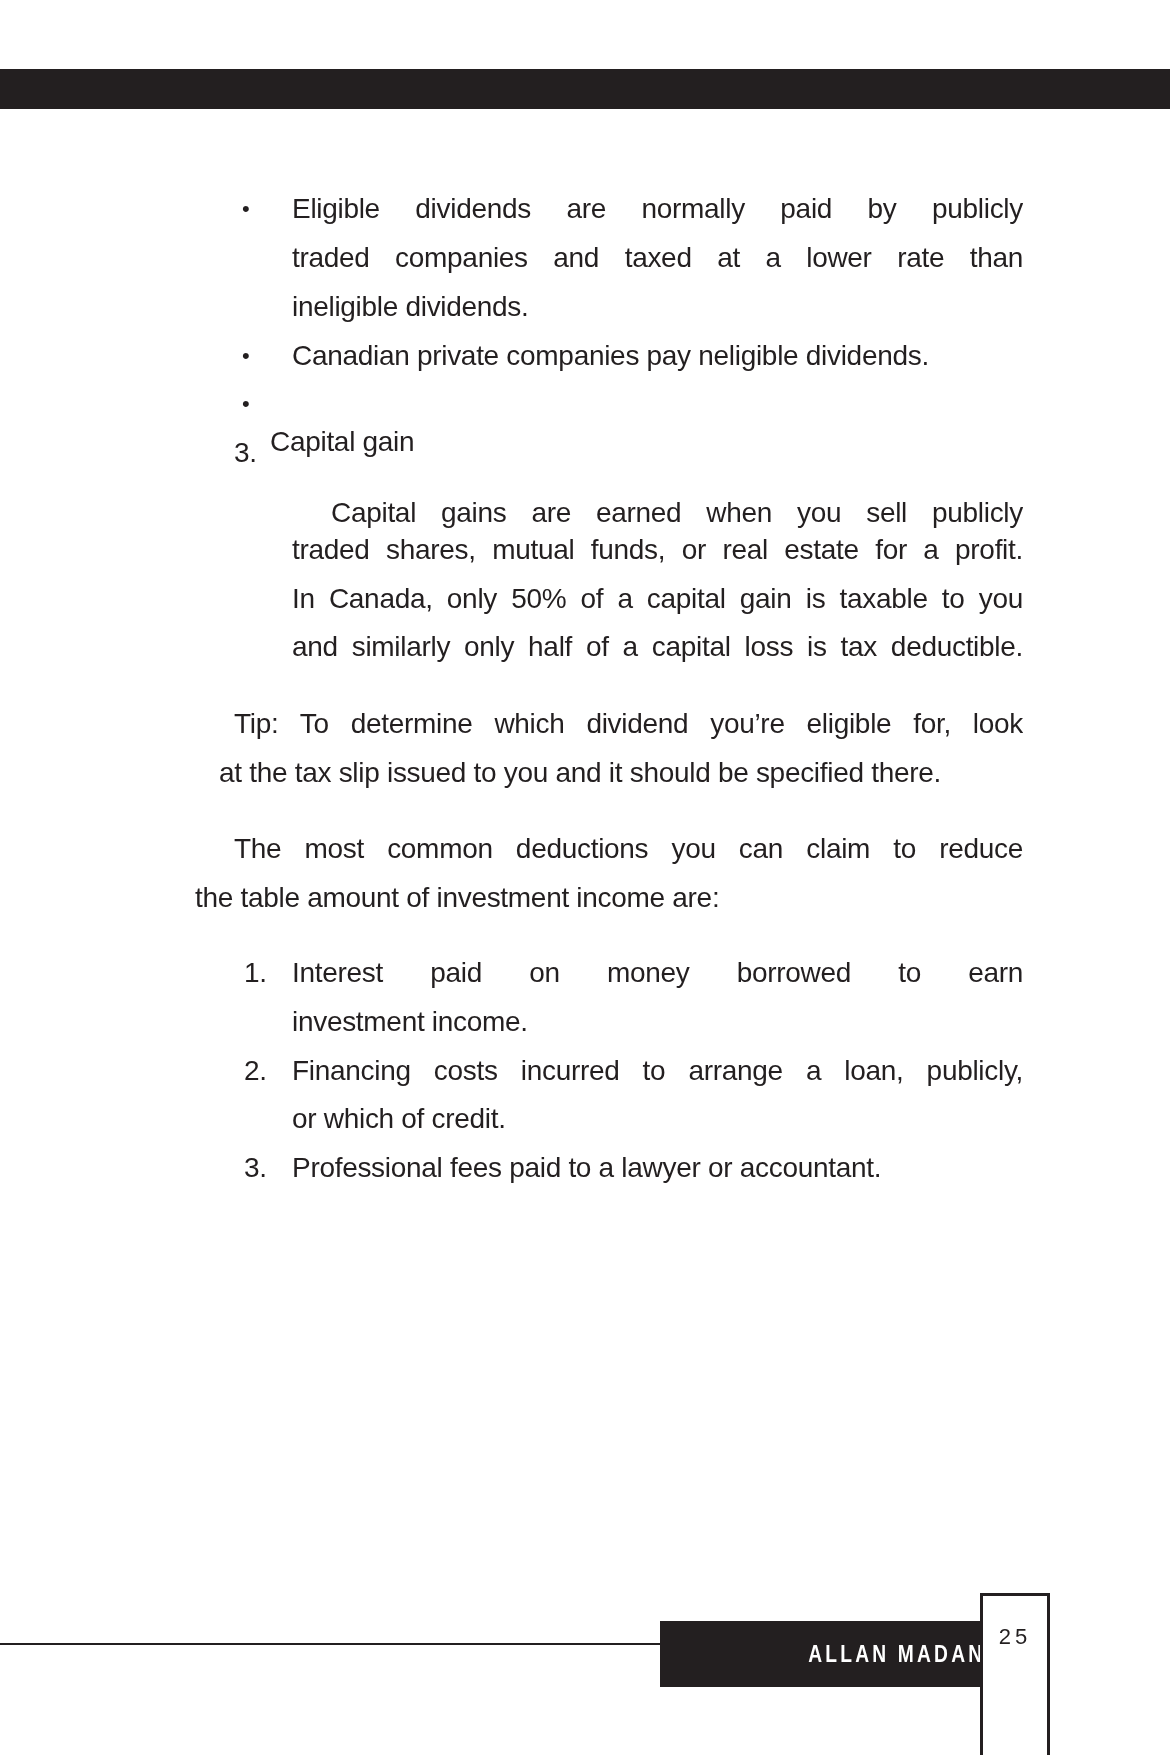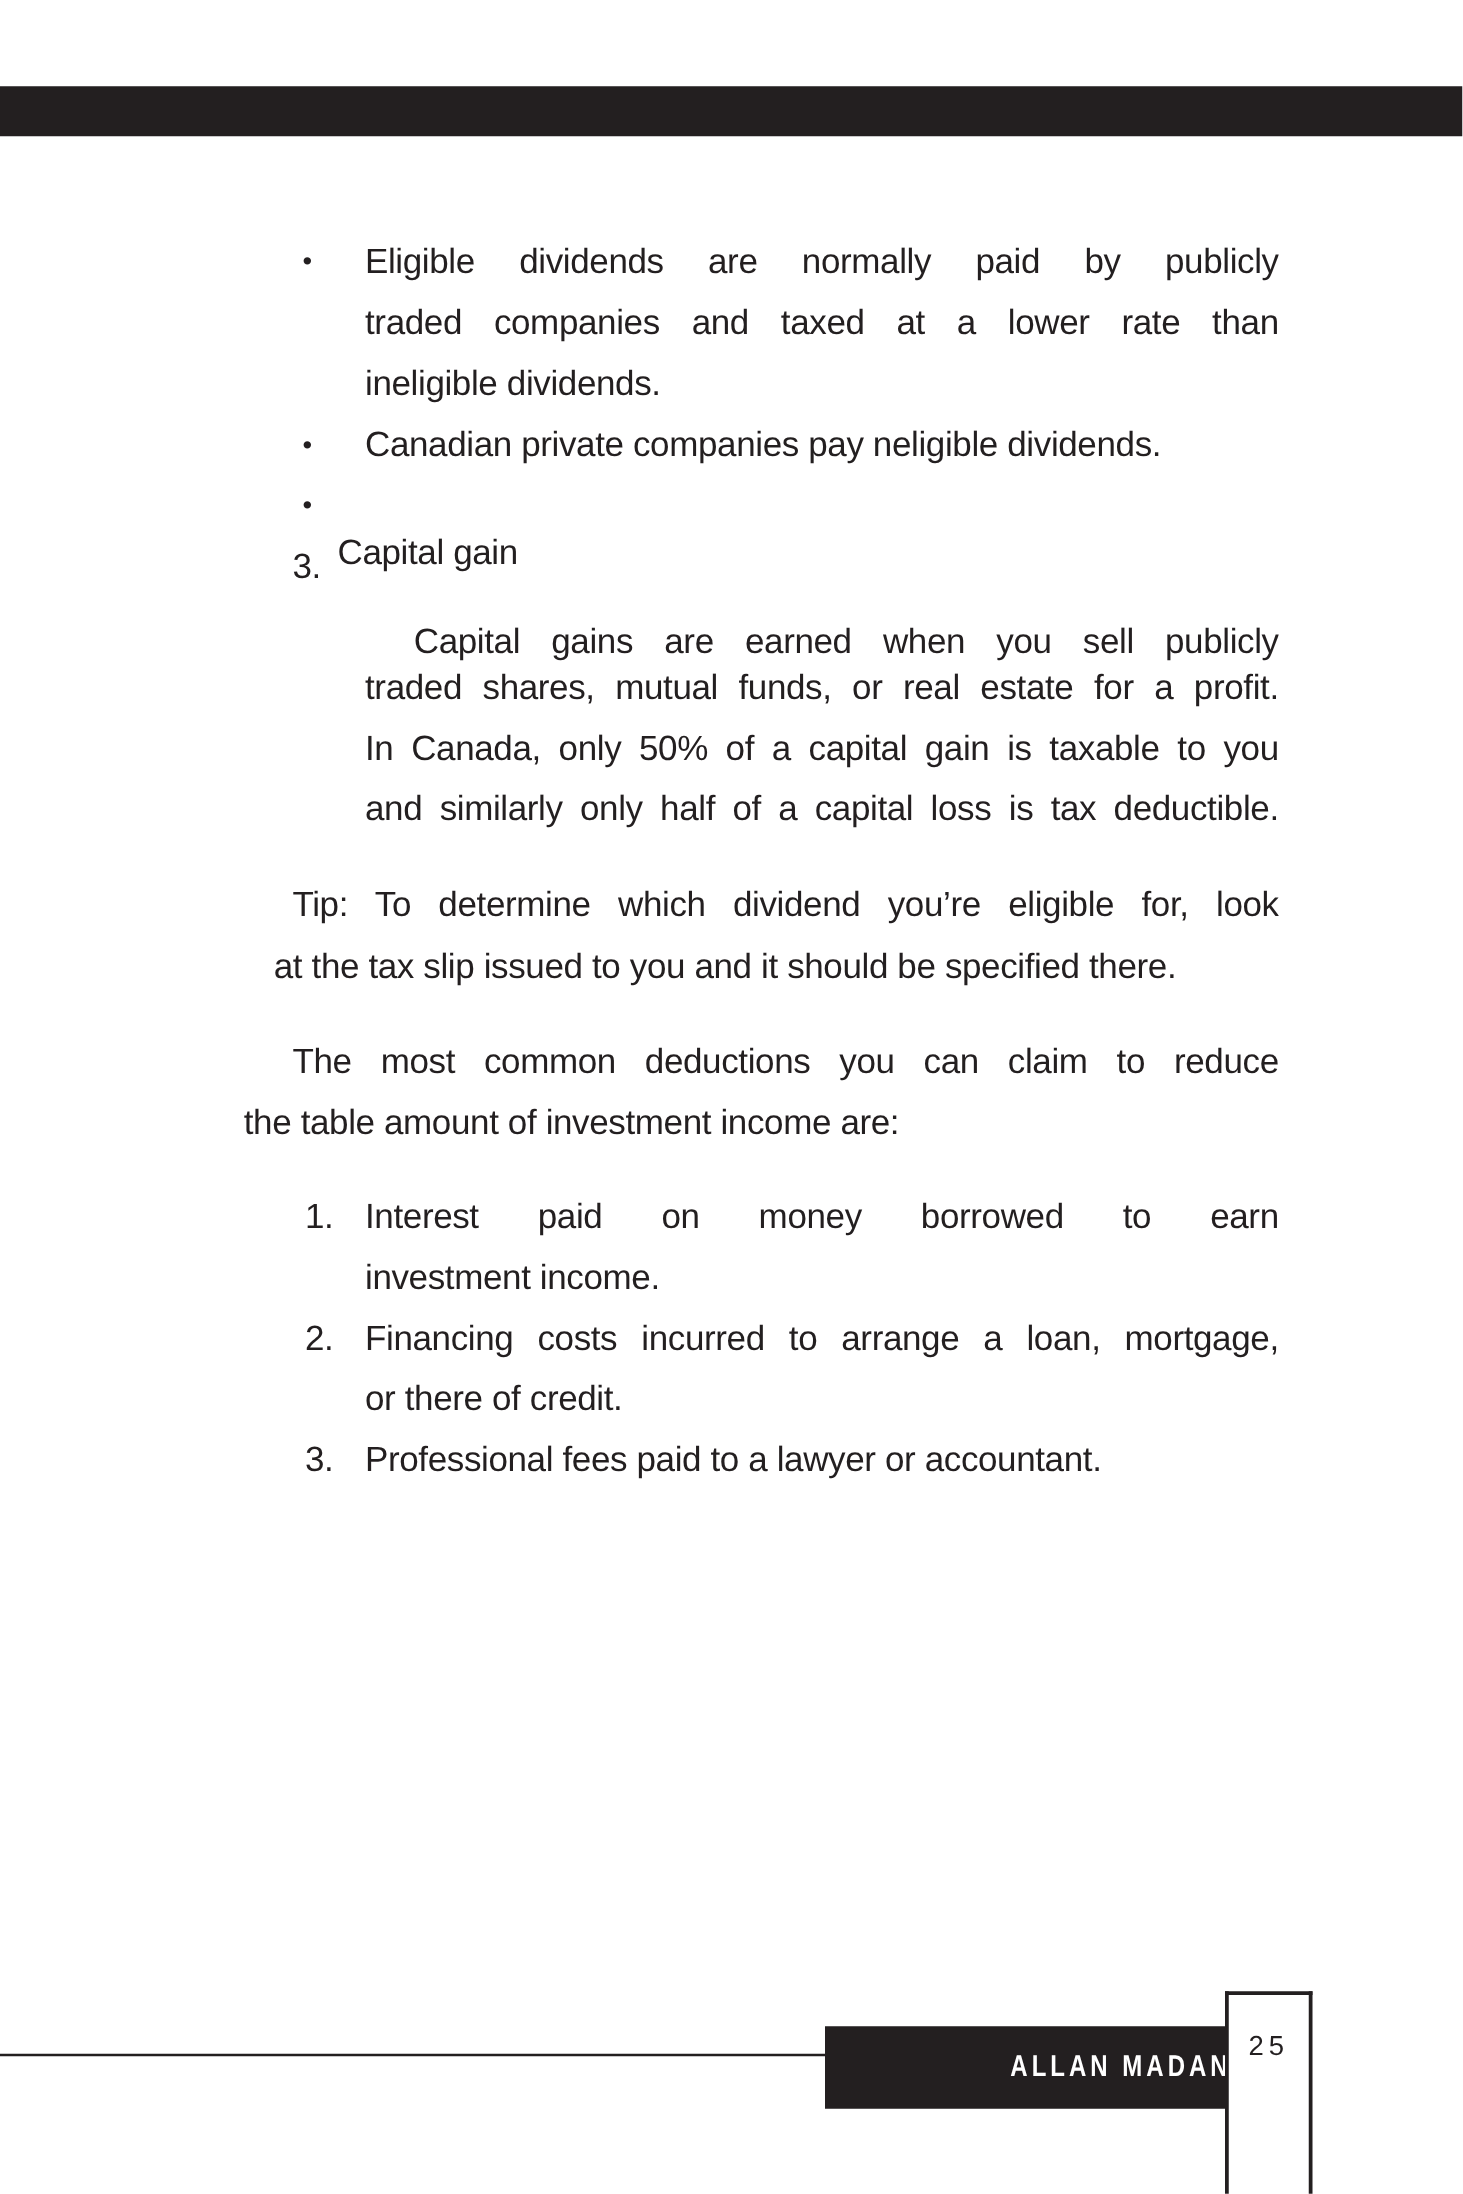--- a/index.html
+++ b/index.html
@@ -43,22 +43,22 @@
 <div class="line" style="left:195px; top:748px;margin-left:24px;">at the tax slip issued to you and it should be specified there.</div>
 
 <div class="line just" style="left:234px; top:824px; width:789px;">The most common deductions you can claim to reduce</div>
 <div class="line" style="left:195px; top:873px;">the table amount of investment income are:</div>
 
 <div class="line" style="left:244px; top:948px;">1.</div>
 <div class="line just" style="left:292px; top:948px; width:731px;">Interest paid on money borrowed to earn</div>
 <div class="line" style="left:292px; top:997px;text-align:center;">investment income.</div>
 
 <div class="line" style="left:244px; top:1046px;">2.</div>
-<div class="line just" style="left:292px; top:1046px; width:731px;">Financing costs incurred to arrange a loan, mortgage,</div>
-<div class="line" style="left:292px; top:1094px;">or there of credit.</div>
+<div class="line just" style="left:292px; top:1046px; width:731px;">Financing costs incurred to arrange a loan, publicly,</div>
+<div class="line" style="left:292px; top:1094px;">or which of credit.</div>
 
 <div class="line" style="left:244px; top:1143px;">3.</div>
 <div class="line" style="left:292px; top:1143px;">Professional fees paid to a lawyer or accountant.</div>
 
 <div class="footer-line"></div>
 <div class="footer-bar">
   <span class="author">ALLAN MADAN</span>
 </div>
 <div class="page-box">
   <span class="page-num">25</span>

